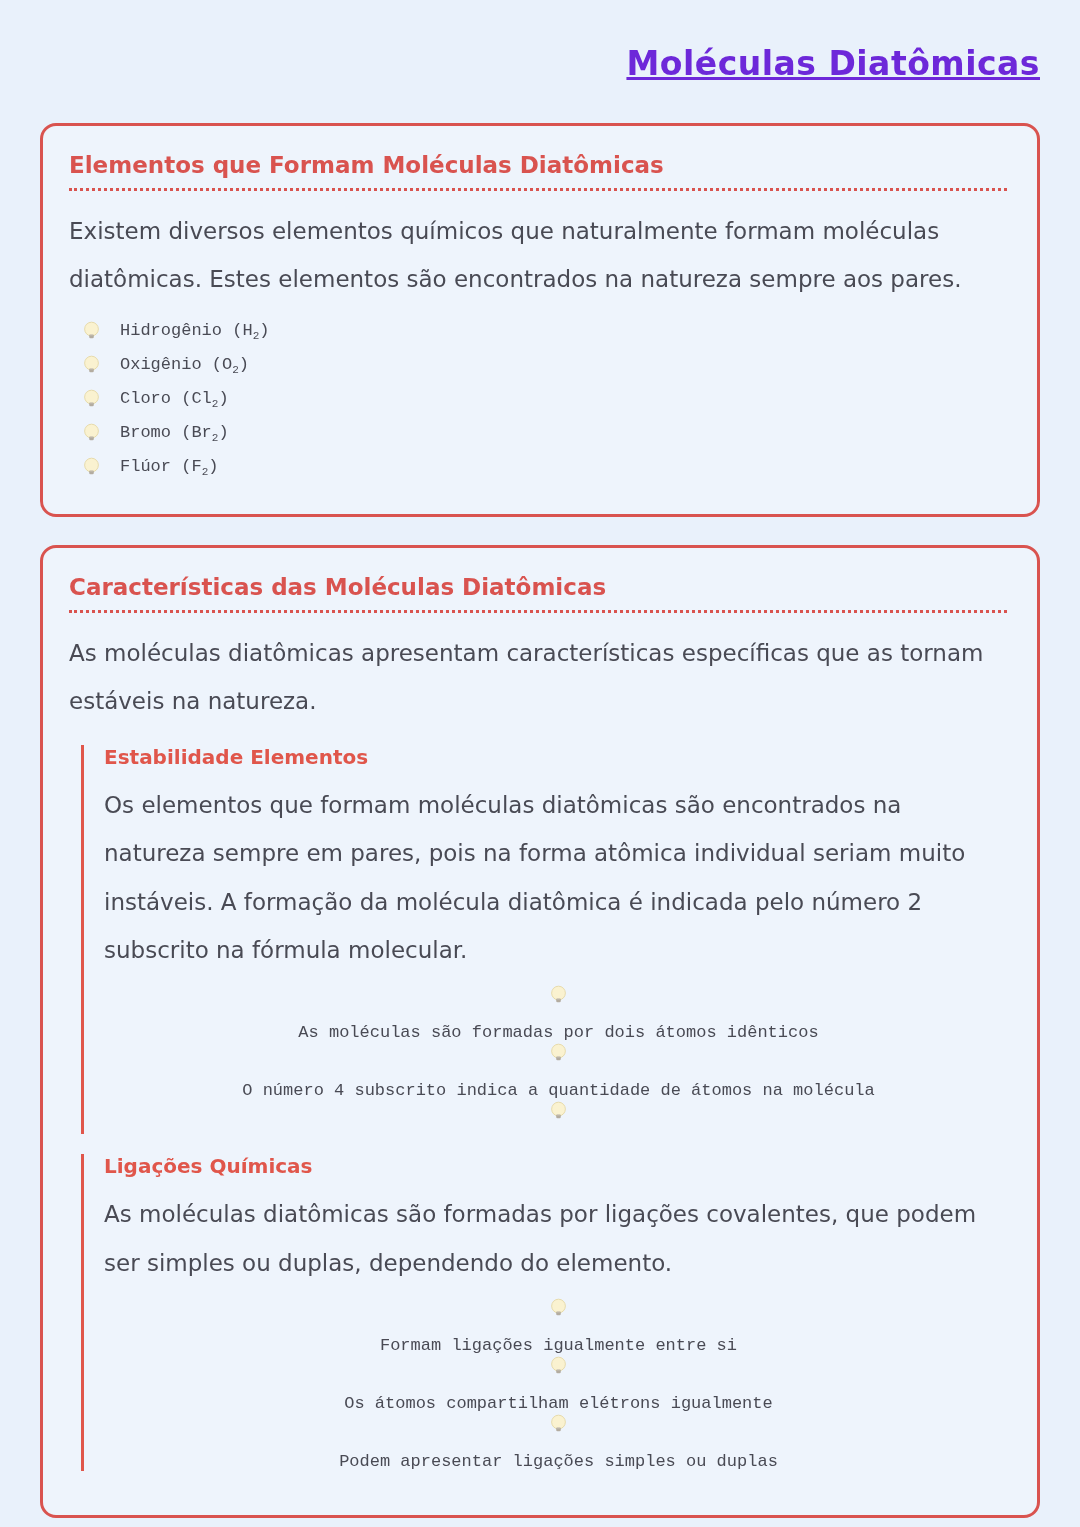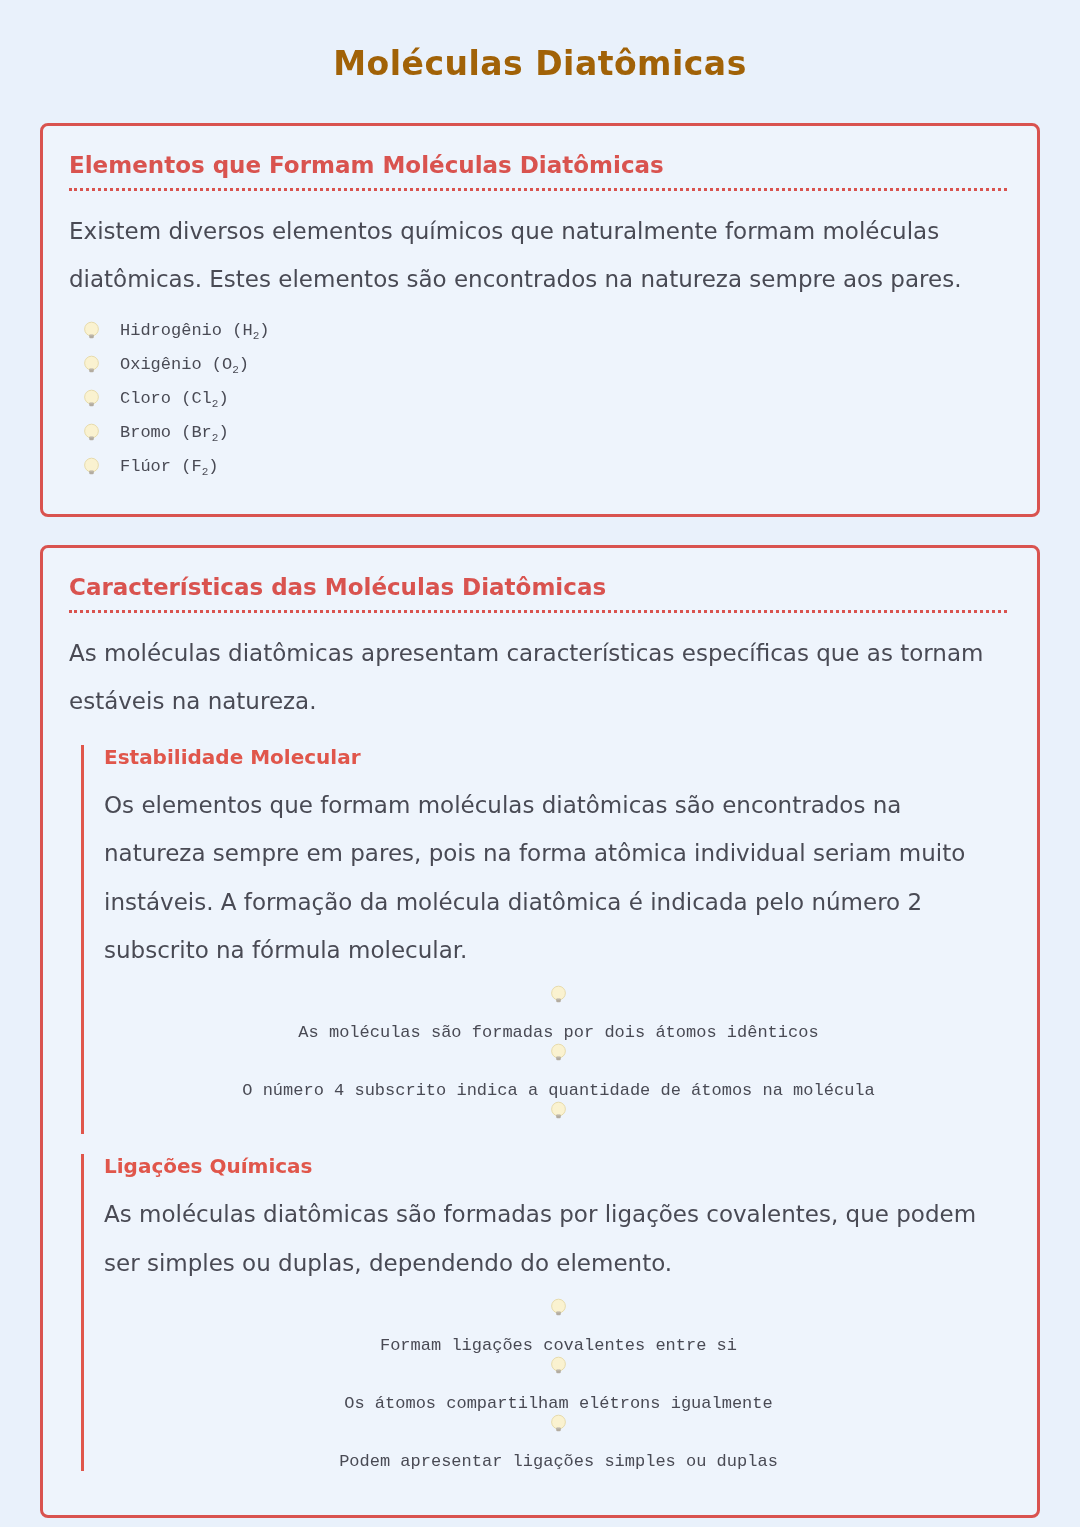--- a/index.html
+++ b/index.html
@@ -9,31 +9,32 @@
     background: #e9f1fb;
     font-family: "DejaVu Sans", "Liberation Sans", sans-serif;
     color: #494a54;
   }
   .page {
     width: 1080px;
     min-height: 1527px;
     padding: 44px 40px 60px 40px;
   }
   .page-title {
-    text-align: center;
-    color: #a16207;
+    text-align: right;
+    color: #6d28d9;
     font-size: 33px;
     font-weight: bold;
     letter-spacing: 0.5px;
     margin-bottom: 40px;
+    text-decoration: underline;
   }
   .card {
     background: #eef4fc;
     border: 3px solid #d9534f;
-    border-radius: 8px;
+    border-radius: 16px;
     padding: 26px 30px 30px 26px;
     margin-bottom: 28px;
   }
   .card-heading {
     color: #d9534f;
     font-size: 23px;
     font-weight: bold;
     padding-bottom: 10px;
     border-bottom: 3px dotted #d9534f;
     margin-bottom: 16px;
@@ -134,21 +135,21 @@
         <span><span>Flúor (F</span><sub>2</sub><span>)</span></span>
       </div>
     </div>
   </section>
 
   <section class="card">
     <h2 class="card-heading">Características das Moléculas Diatômicas</h2>
     <p class="para">As moléculas diatômicas apresentam características específicas que as tornam estáveis na natureza.</p>
 
     <div class="subsection">
-      <h3 class="subsection-heading">Estabilidade Molecular</h3>
+      <h3 class="subsection-heading">Estabilidade Elementos</h3>
       <p class="para">Os elementos que formam moléculas diatômicas são encontrados na natureza sempre em pares, pois na forma atômica individual seriam muito instáveis. A formação da molécula diatômica é indicada pelo número 2 subscrito na fórmula molecular.</p>
       <div class="bullet-list">
         <div class="bullet-row">
           <span class="bulb">
               <svg width="21" height="21" viewBox="0 0 22 22">
                 <use href="#bulb-shape"></use>
               </svg>
             </span>
           <span>As moléculas são formadas por dois átomos idênticos</span>
         </div>
@@ -173,21 +174,21 @@
     <div class="subsection">
       <h3 class="subsection-heading">Ligações Químicas</h3>
       <p class="para">As moléculas diatômicas são formadas por ligações covalentes, que podem ser simples ou duplas, dependendo do elemento.</p>
       <div class="bullet-list">
         <div class="bullet-row">
           <span class="bulb">
               <svg width="21" height="21" viewBox="0 0 22 22">
                 <use href="#bulb-shape"></use>
               </svg>
             </span>
-          <span>Formam ligações covalentes entre si</span>
+          <span>Formam ligações igualmente entre si</span>
         </div>
         <div class="bullet-row">
           <span class="bulb">
               <svg width="21" height="21" viewBox="0 0 22 22">
                 <use href="#bulb-shape"></use>
               </svg>
             </span>
           <span>Os átomos compartilham elétrons igualmente</span>
         </div>
         <div class="bullet-row">

